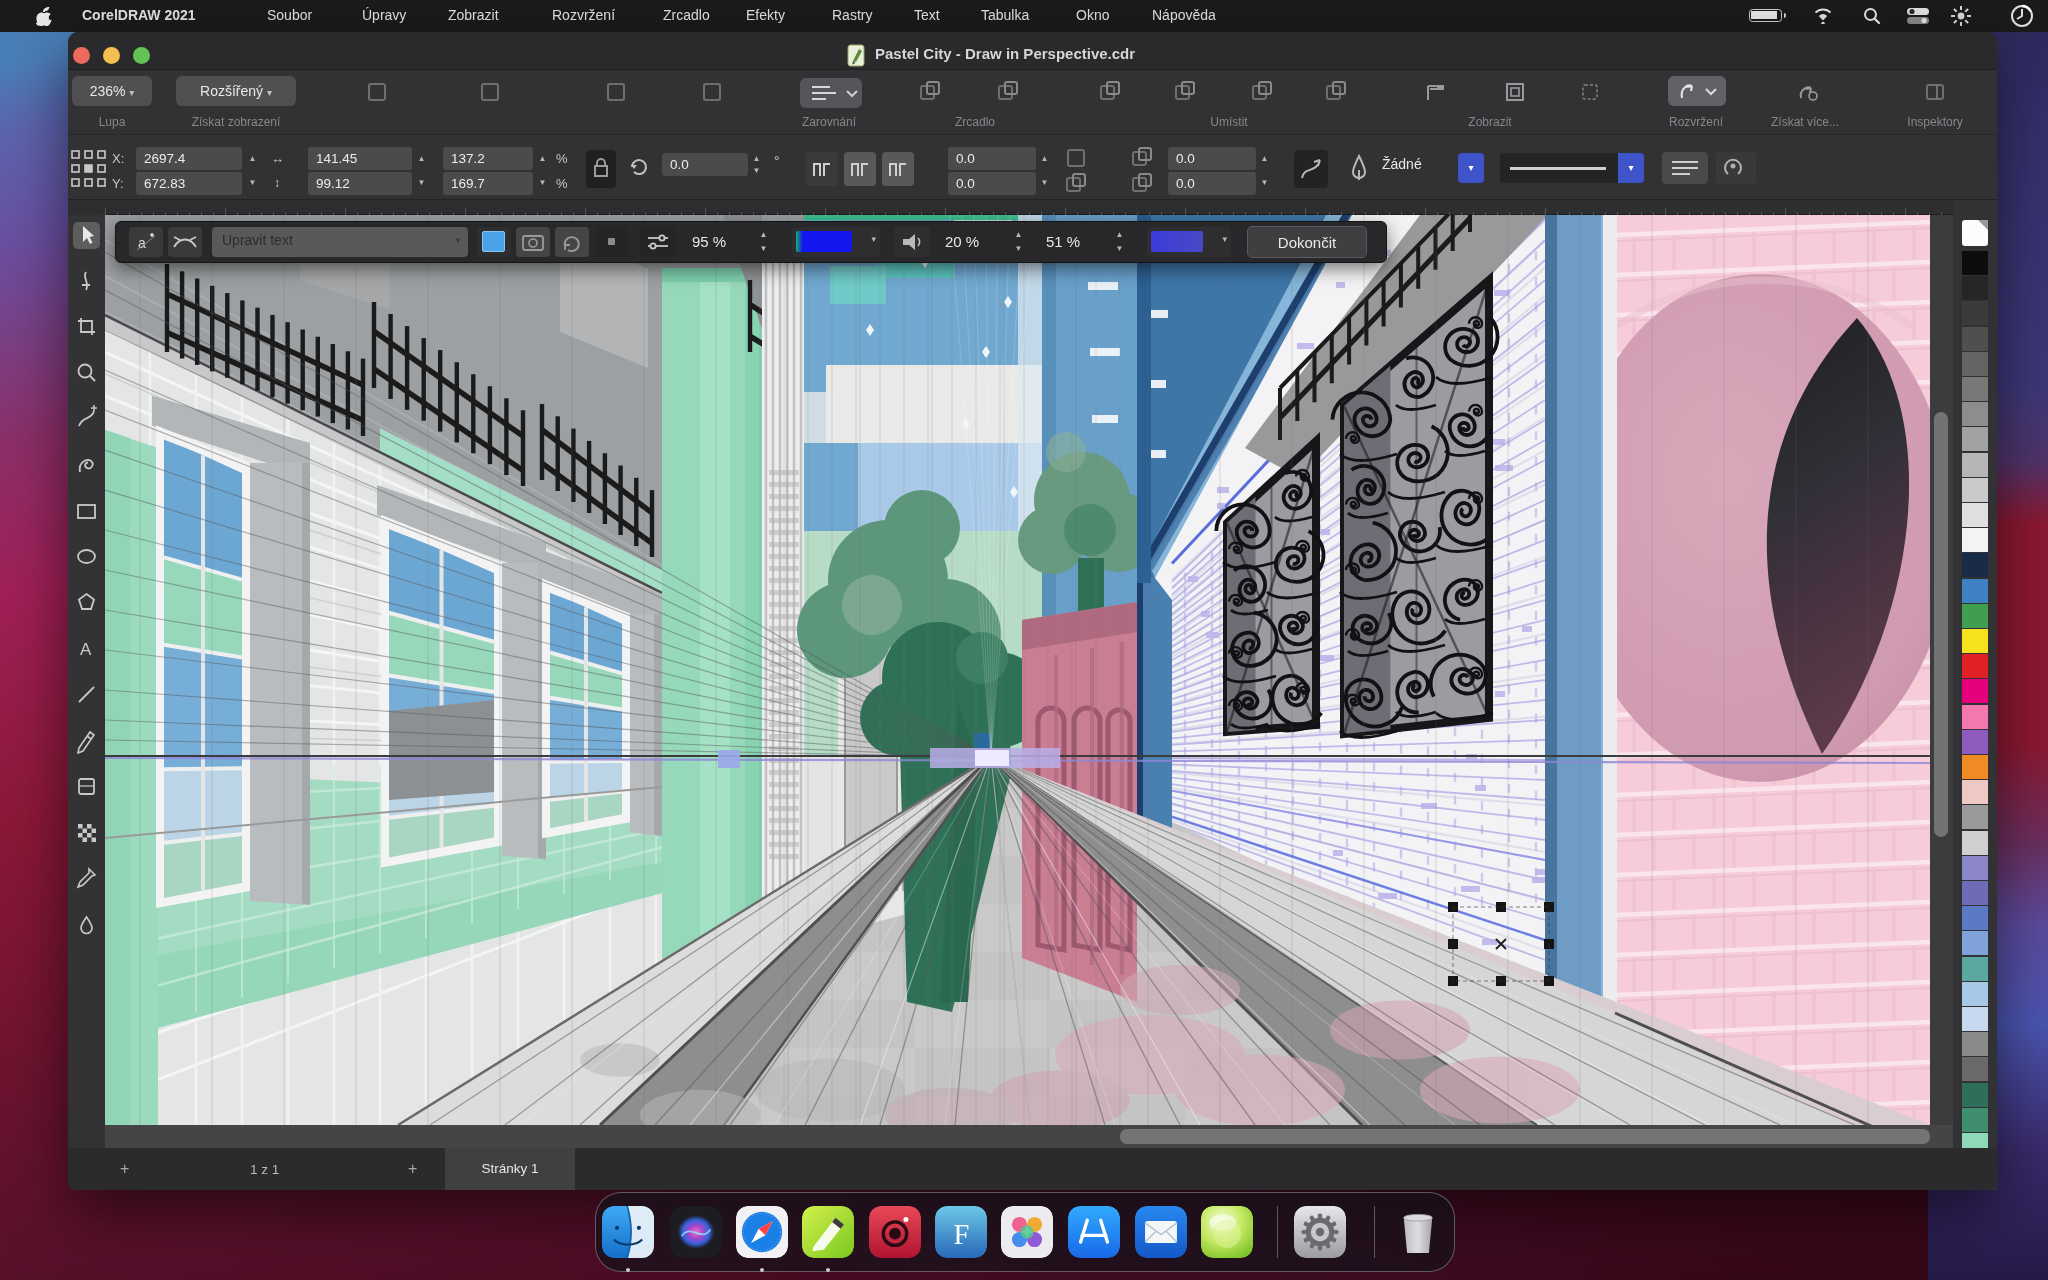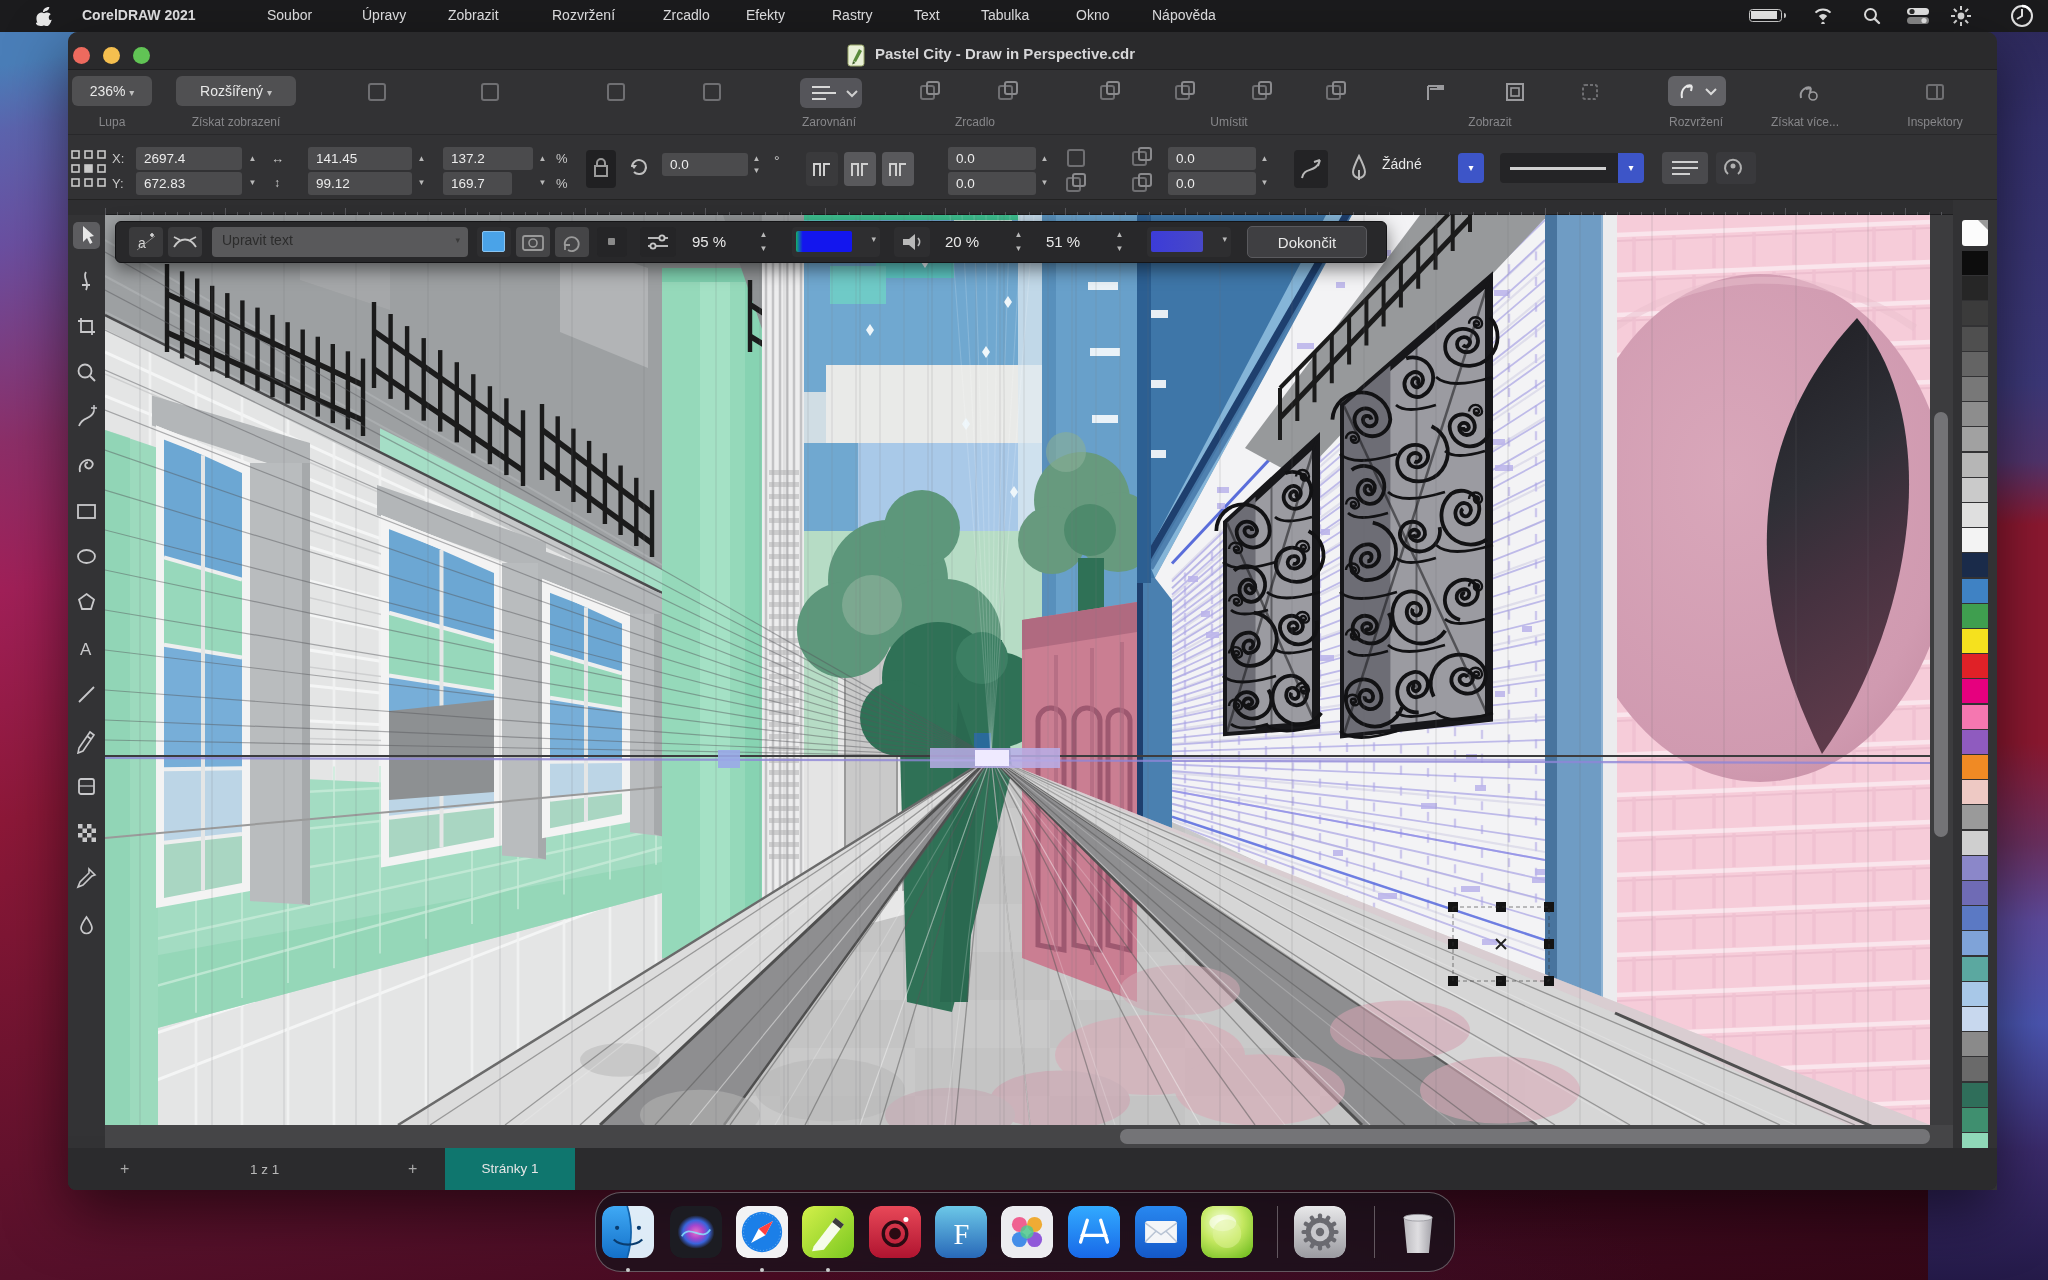--- a/index.html
+++ b/index.html
@@ -179,21 +179,21 @@
 <div style="position:absolute;left:112px;top:176px;color:#c9c9c9;font-size:13px;">Y:</div>
 <div style="position:absolute;left:136px;top:147px;width:106px;height:23px;background:#4b4b4d;border-radius:3px;color:#ececec;font-size:13.5px;line-height:23px;padding-left:8px;">2697.4</div>
 <div style="position:absolute;left:136px;top:172px;width:106px;height:23px;background:#4b4b4d;border-radius:3px;color:#ececec;font-size:13.5px;line-height:23px;padding-left:8px;">672.83</div>
 <div style="position:absolute;left:246px;top:147px;width:13px;height:48px;color:#b9b9b9;font-size:8px;line-height:24.0px;text-align:center;">▲<br>▼</div>
 <div style="position:absolute;left:271px;top:151px;color:#c9c9c9;font-size:13px;">↔</div>
 <div style="position:absolute;left:274px;top:176px;color:#c9c9c9;font-size:12px;">↕</div>
 <div style="position:absolute;left:308px;top:147px;width:104px;height:23px;background:#4b4b4d;border-radius:3px;color:#ececec;font-size:13.5px;line-height:23px;padding-left:8px;">141.45</div>
 <div style="position:absolute;left:308px;top:172px;width:104px;height:23px;background:#4b4b4d;border-radius:3px;color:#ececec;font-size:13.5px;line-height:23px;padding-left:8px;">99.12</div>
 <div style="position:absolute;left:415px;top:147px;width:13px;height:48px;color:#b9b9b9;font-size:8px;line-height:24.0px;text-align:center;">▲<br>▼</div>
 <div style="position:absolute;left:443px;top:147px;width:90px;height:23px;background:#4b4b4d;border-radius:3px;color:#ececec;font-size:13.5px;line-height:23px;padding-left:8px;">137.2</div>
-<div style="position:absolute;left:443px;top:172px;width:69px;height:23px;background:#4b4b4d;border-radius:3px;color:#ececec;font-size:13.5px;line-height:23px;padding-left:8px;">169.7</div>
+<div style="position:absolute;left:443px;top:172px;width:90px;height:23px;background:#4b4b4d;border-radius:3px;color:#ececec;font-size:13.5px;line-height:23px;padding-left:8px;">169.7</div>
 <div style="position:absolute;left:536px;top:147px;width:13px;height:48px;color:#b9b9b9;font-size:8px;line-height:24.0px;text-align:center;">▲<br>▼</div>
 <div style="position:absolute;left:556px;top:151px;color:#c9c9c9;font-size:13px;">%</div>
 <div style="position:absolute;left:556px;top:176px;color:#c9c9c9;font-size:13px;">%</div>
 <div style="position:absolute;left:586px;top:150px;width:30px;height:38px;background:#202022;border-radius:4px;"><svg width="30" height="38" viewBox="0 0 30 38">
       <rect x="9" y="16" width="12" height="10" fill="none" stroke="#9a9a9a" stroke-width="2"></rect>
       <path d="M11 16 v-3 a4 4 0 0 1 8 0 v3" fill="none" stroke="#9a9a9a" stroke-width="2"></path>
     </svg></div>
 <div style="position:absolute;left:628px;top:156px;width:22px;height:22px;"><svg width="22" height="22" viewBox="0 0 22 22">
       <path d="M4 11 a7 7 0 1 1 2 5" fill="none" stroke="#c0c0c0" stroke-width="2"></path>
       <path d="M3 9 l3 4 3-4" fill="#c0c0c0"></path>
@@ -1891,21 +1891,21 @@
 <div style="position:absolute;left:1962px;top:1082.6000000000008px;width:26px;height:24px;background:#2f6e5a;"></div>
 <div style="position:absolute;left:1962px;top:1107.8000000000009px;width:26px;height:24px;background:#3f8f6f;"></div>
 <div style="position:absolute;left:1962px;top:1133.000000000001px;width:26px;height:24px;background:#8fd8b8;"></div>
 <div style="position:absolute;left:1962px;top:1158.200000000001px;width:26px;height:24px;background:#b8e8d0;"></div>
 <div style="position:absolute;left:105px;top:1125px;width:1848px;height:23px;background:#454547;"></div>
 <div style="position:absolute;left:1120px;top:1129px;width:810px;height:15px;background:#747477;border-radius:7px;"></div>
 <div style="position:absolute;left:68px;top:1148px;width:1929px;height:42px;background:#2b2b2d;border-radius:0 0 8px 8px;"></div>
 <div style="position:absolute;left:120px;top:1160px;color:#a8a8a8;font-size:16px;">+</div>
 <div style="position:absolute;left:250px;top:1162px;color:#b9b9b9;font-size:13.5px;">1 z 1</div>
 <div style="position:absolute;left:408px;top:1160px;color:#a8a8a8;font-size:16px;">+</div>
-<div style="position:absolute;left:445px;top:1148px;width:130px;height:42px;background:#0f766e;color:#e6e6e6;font-size:13.5px;text-align:center;line-height:42px;">Stránky 1</div>
+<div style="position:absolute;left:445px;top:1148px;width:130px;height:42px;background:#404040;color:#e6e6e6;font-size:13.5px;text-align:center;line-height:42px;">Stránky 1</div>
 <div style="position:absolute;left:595px;top:1192px;width:860px;height:80px;background:rgba(22,18,26,0.72);border:1.5px solid rgba(255,255,255,0.3);border-radius:26px;backdrop-filter:blur(6px);"></div>
 <div style="position:absolute;left:602px;top:1206px;width:52px;height:52px;border-radius:12px;overflow:hidden;">
     <div style="transform:scale(0.839);transform-origin:0 0;"><svg width="62" height="62" viewBox="0 0 62 62">
         <defs>
           <linearGradient id="fnd" x1="0" y1="0" x2="0" y2="1">
             <stop offset="0" stop-color="#3fa9f5"></stop>
             <stop offset="1" stop-color="#1470c8"></stop>
           </linearGradient>
         </defs>
         <rect width="62" height="62" rx="14" fill="url(#fnd)"></rect>

